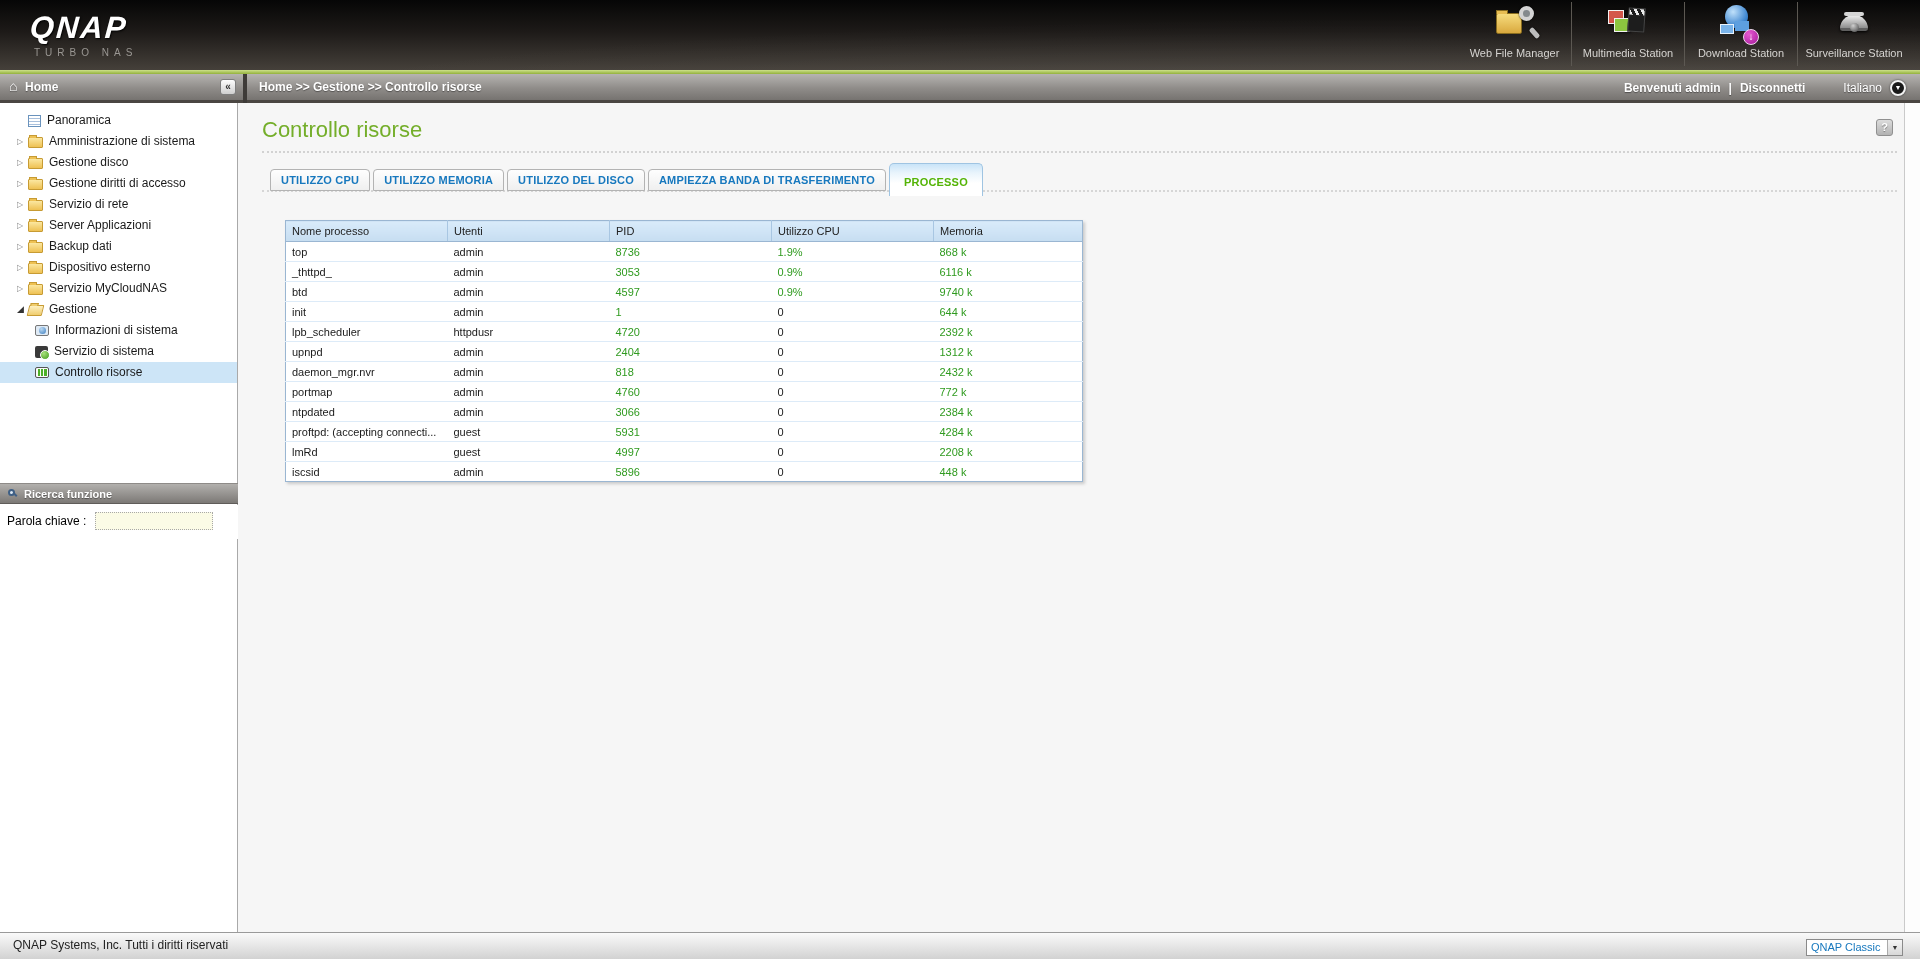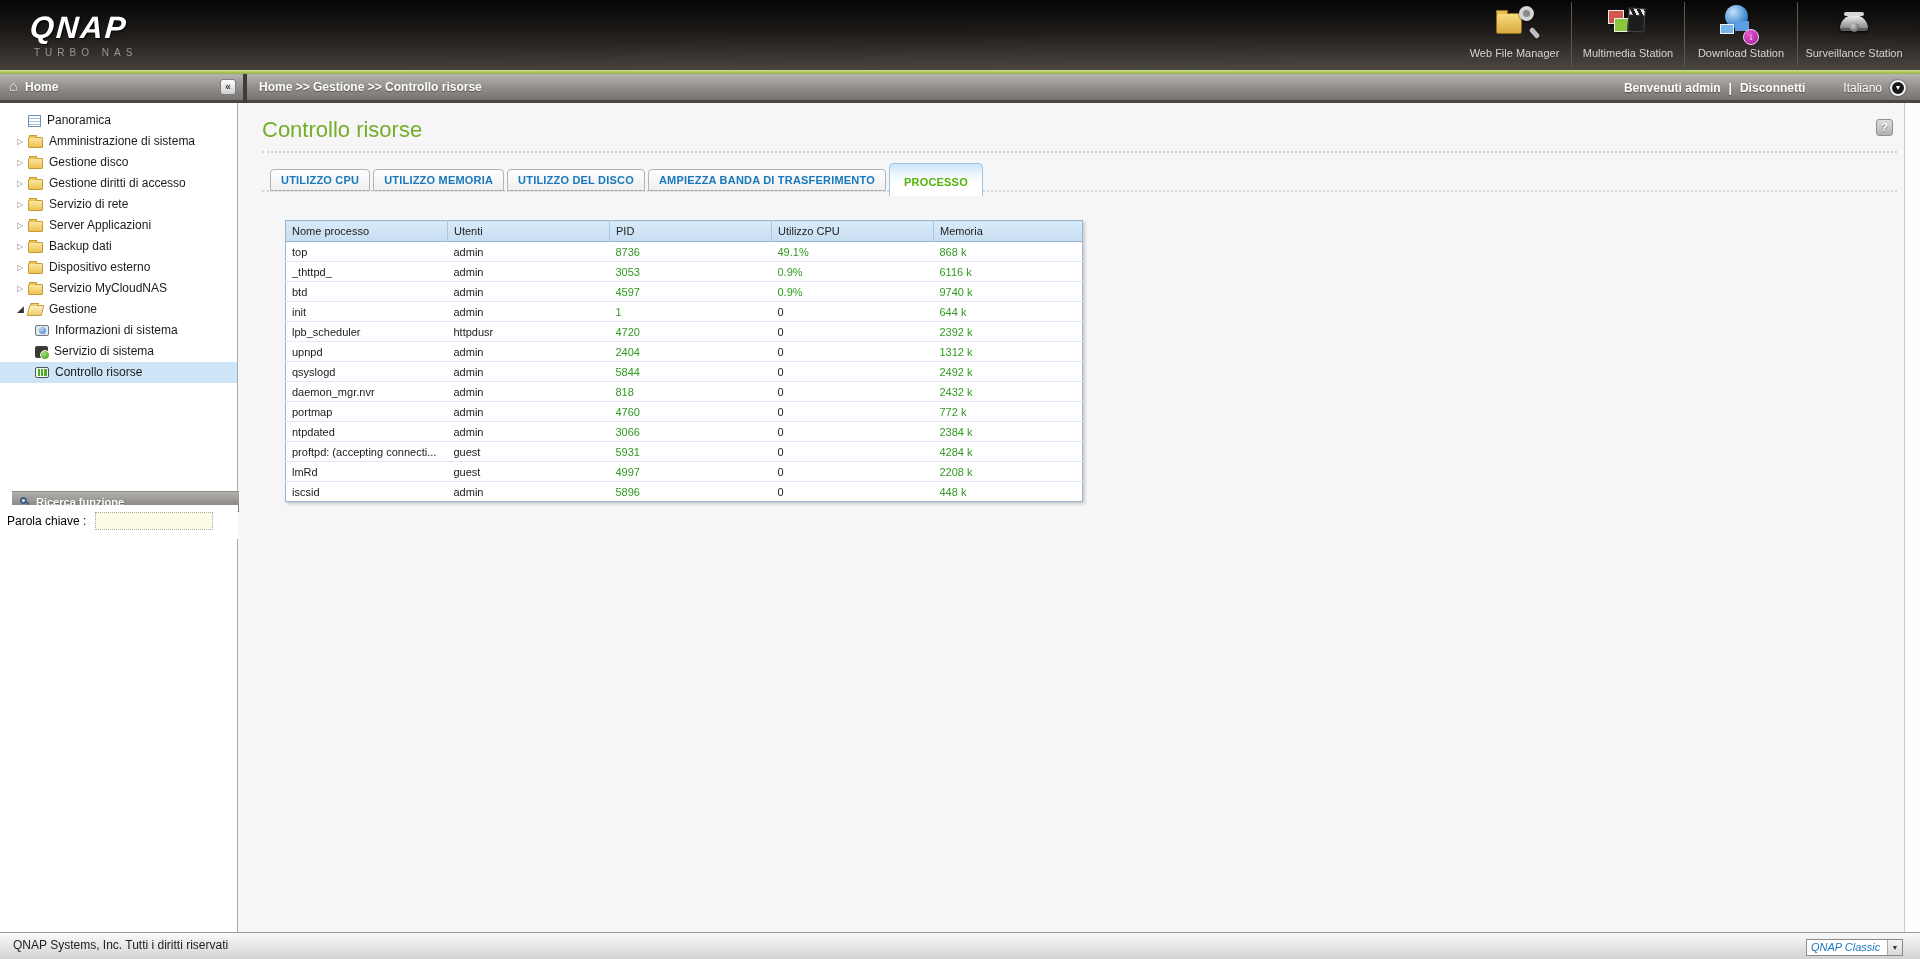--- a/index.html
+++ b/index.html
@@ -109,24 +109,24 @@
     border-radius:50%; background:radial-gradient(circle at 35% 30%,#bcd9f2,#3d7fc0); }
   .t-syssvc { width:13px; height:12px; background:#3a3a3a; border-radius:2px; }
   .t-syssvc:after { content:''; position:absolute; right:-2px; bottom:-2px; width:8px; height:8px;
     border-radius:50%; background:radial-gradient(circle at 35% 30%,#a8e07c,#3f9a1a); border:1px solid #fff; }
   .t-resource { width:14px; height:11px; border:1px solid #555; background:#fafafa; border-radius:2px; }
   .t-resource:after { content:''; position:absolute; left:2px; bottom:1px; width:9px; height:7px;
     background:linear-gradient(90deg,#4caf28 0 2px,transparent 2px 3px,#4caf28 3px 5px,
       transparent 5px 6px,#4caf28 6px 9px); }
 
   
-  #search-hd { position:absolute; left:12px; top:483px; width:238px; height:21px;
+  #search-hd { position:absolute; left:0; top:483px; width:238px; height:21px;
     background:linear-gradient(180deg,#b2b0ad,#7c7976); border-top:1px solid #8e8b88;
     border-bottom:1px solid #5f5c59; color:#fff; font-size:11px; font-weight:bold;
-    line-height:20px; padding-left:24px; text-shadow:0 1px 1px rgba(0,0,0,.4);margin-top:8px; }
+    line-height:20px; padding-left:24px; text-shadow:0 1px 1px rgba(0,0,0,.4); }
   #search-glass { position:absolute; left:8px; top:5px; width:7px; height:7px; border-radius:50%;
     border:2px solid #3e5f85; background:#dce9f5; }
   #search-glass:after { content:''; position:absolute; right:-3px; bottom:-3px; width:2px; height:5px;
     background:#3e5f85; transform:rotate(-45deg); }
   #search-body { position:absolute; left:0; top:505px; width:238px; height:34px; background:#fff; }
   #kw-label { position:absolute; left:7px; top:9px; font-size:12px; color:#000; }
   #kw-input { position:absolute; left:95px; top:7px; width:118px; height:18px; background:#fbfbe6;
     border:1px dotted #a8a8a8; font-size:11px; padding:0 3px; outline:none; }
 
   
@@ -159,21 +159,21 @@
   #proc-table td { height:20px; font-size:11px; color:#1a1a1a; padding:0 0 0 6px;
     border-bottom:1px solid #ddebf8; overflow:hidden; white-space:nowrap; text-overflow:ellipsis; }
   #proc-table tr:last-child td { border-bottom:none; }
   #proc-table td.green { color:#2f9a1f; }
 
   
   #footer { position:absolute; left:0; top:932px; width:1920px; height:27px;
     background:linear-gradient(180deg,#fafafa,#d2d2d2); border-top:1px solid #9a9a9a; }
   #copyright { position:absolute; left:13px; top:5px; font-size:12px; color:#222; }
   #theme-select { position:absolute; left:1806px; top:6px; width:97px; height:17px; background:#fff;
-    border:1px solid #8a8a8a; cursor:pointer;font-style:italic; }
+    border:1px solid #8a8a8a; cursor:pointer; }
   #theme-select .val { position:absolute; left:4px; top:1px; font-size:11px; color:#1778be; }
   #theme-select .arrow { position:absolute; right:0; top:0; width:15px; height:15px;
     background:linear-gradient(180deg,#f5f5f5,#d8d8d8); border-left:1px solid #aaa; color:#333;
     font-size:7px; text-align:center; line-height:15px; }
 
   
   #watermark { position:absolute; left:1612px; top:888px; width:300px; height:64px; z-index:10; }
   #wm-square { position:absolute; left:10px; top:8px; width:50px; height:50px; border-radius:10px;
     background:linear-gradient(135deg,#9cc5ee 0%,#4f86d2 55%,#2a5db8 100%);
     transform:rotate(-14deg); box-shadow:0 1px 4px rgba(0,0,0,.45), inset 0 0 0 2px rgba(255,255,255,.55); }
@@ -342,21 +342,21 @@
             <th style="width: 162px;">PID</th>
             <th style="width: 162px;">Utilizzo CPU</th>
             <th style="width: 149px;">Memoria</th>
           </tr>
         </thead>
       <tbody id="tbl-body">
           <tr>
             <td>top</td>
             <td>admin</td>
             <td class="green">8736</td>
-            <td class="green">49.1%</td>
+            <td class="green">1.9%</td>
             <td class="green">868 k</td>
           </tr>
           <tr>
             <td>_thttpd_</td>
             <td>admin</td>
             <td class="green">3053</td>
             <td class="green">0.9%</td>
             <td class="green">6116 k</td>
           </tr>
           <tr>
@@ -379,27 +379,20 @@
             <td class="green">4720</td>
             <td>0</td>
             <td class="green">2392 k</td>
           </tr>
           <tr>
             <td>upnpd</td>
             <td>admin</td>
             <td class="green">2404</td>
             <td>0</td>
             <td class="green">1312 k</td>
-          </tr>
-          <tr>
-            <td>qsyslogd</td>
-            <td>admin</td>
-            <td class="green">5844</td>
-            <td>0</td>
-            <td class="green">2492 k</td>
           </tr>
           <tr>
             <td>daemon_mgr.nvr</td>
             <td>admin</td>
             <td class="green">818</td>
             <td>0</td>
             <td class="green">2432 k</td>
           </tr>
           <tr>
             <td>portmap</td>

